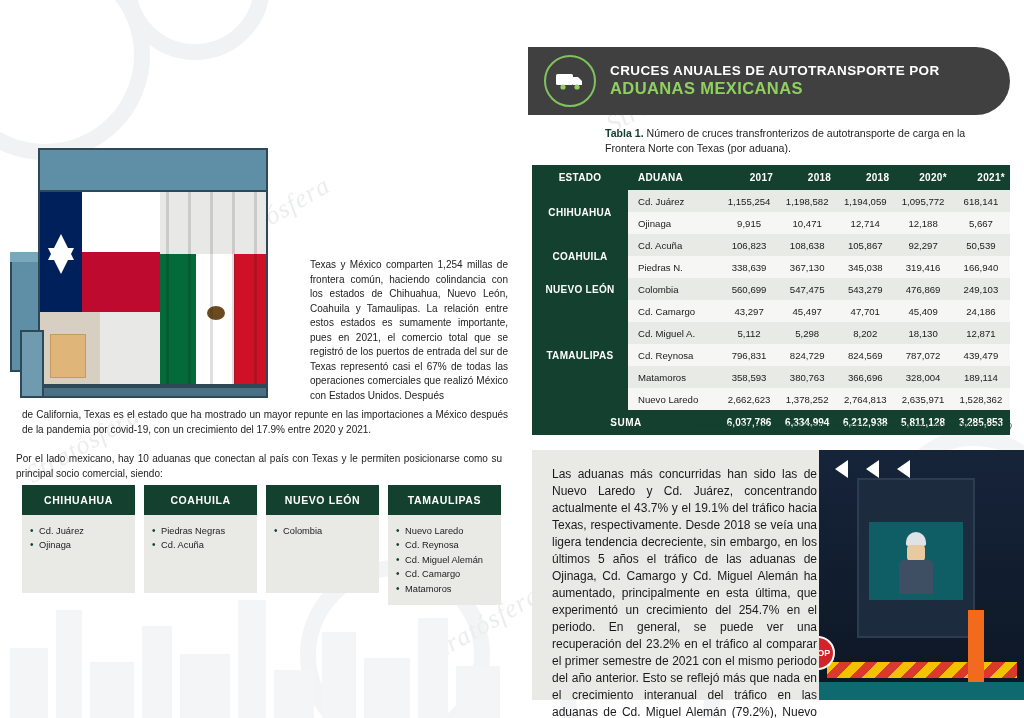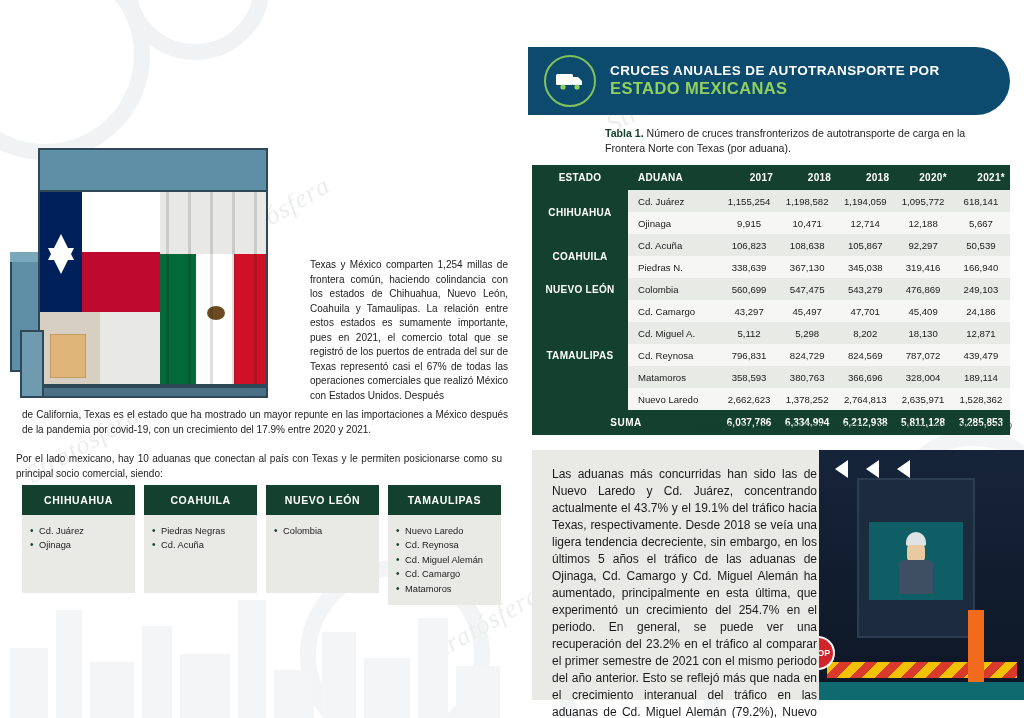--- a/index.html
+++ b/index.html
@@ -78,21 +78,21 @@
   .card-body li { list-style:none; position:relative; padding-left:9px; }
   .card-body li:before {
     content:"•"; position:absolute; left:0; top:-1px; color:#14402f; font-size:10px;
   }
 
   
   .right { position:absolute; left:520px; top:0; width:504px; height:718px; }
 
   .banner {
     position:absolute; left:8px; top:47px; width:482px; height:68px;
-    background:#0c4a6e; border-radius:0 34px 34px 0;
+    background:#404040; border-radius:0 34px 34px 0;
     display:flex; align-items:center; gap:14px; padding-left:16px;
   }
   .banner-badge {
     width:52px; height:52px; border-radius:50%;
     border:2px solid #7fc35a; display:flex; align-items:center; justify-content:center;
     flex:0 0 auto;
   }
   .banner-txt { color:#fff; line-height:1.18; }
   .banner-l1 { font-size:13.5px; font-weight:bold; letter-spacing:.4px; }
   .banner-l2 { font-size:16.5px; font-weight:bold; color:#8fd05f; letter-spacing:.4px; }
@@ -301,21 +301,21 @@
     <div class="banner-badge">
       <svg width="30" height="20" viewBox="0 0 30 20" aria-hidden="true">
         <rect x="1" y="3" width="17" height="11" rx="1.5" fill="#ffffff"></rect>
         <path d="M18 6 h5 l4 4 v4 h-9 z" fill="#ffffff"></path>
         <circle cx="8" cy="16" r="2.6" fill="#8fd05f"></circle>
         <circle cx="22" cy="16" r="2.6" fill="#8fd05f"></circle>
       </svg>
     </div>
     <div class="banner-txt">
       <div class="banner-l1">CRUCES ANUALES DE AUTOTRANSPORTE POR</div>
-      <div class="banner-l2">ESTADO MEXICANAS</div>
+      <div class="banner-l2">ADUANAS MEXICANAS</div>
     </div>
   </div>
 
   <div class="tabcap">
     <b>Tabla 1.</b><span> Número de cruces transfronterizos de autotransporte de carga en la Frontera Norte con Texas (por aduana).</span>
   </div>
 
   <div class="tbl-wrap">
     <table>
       <thead>

